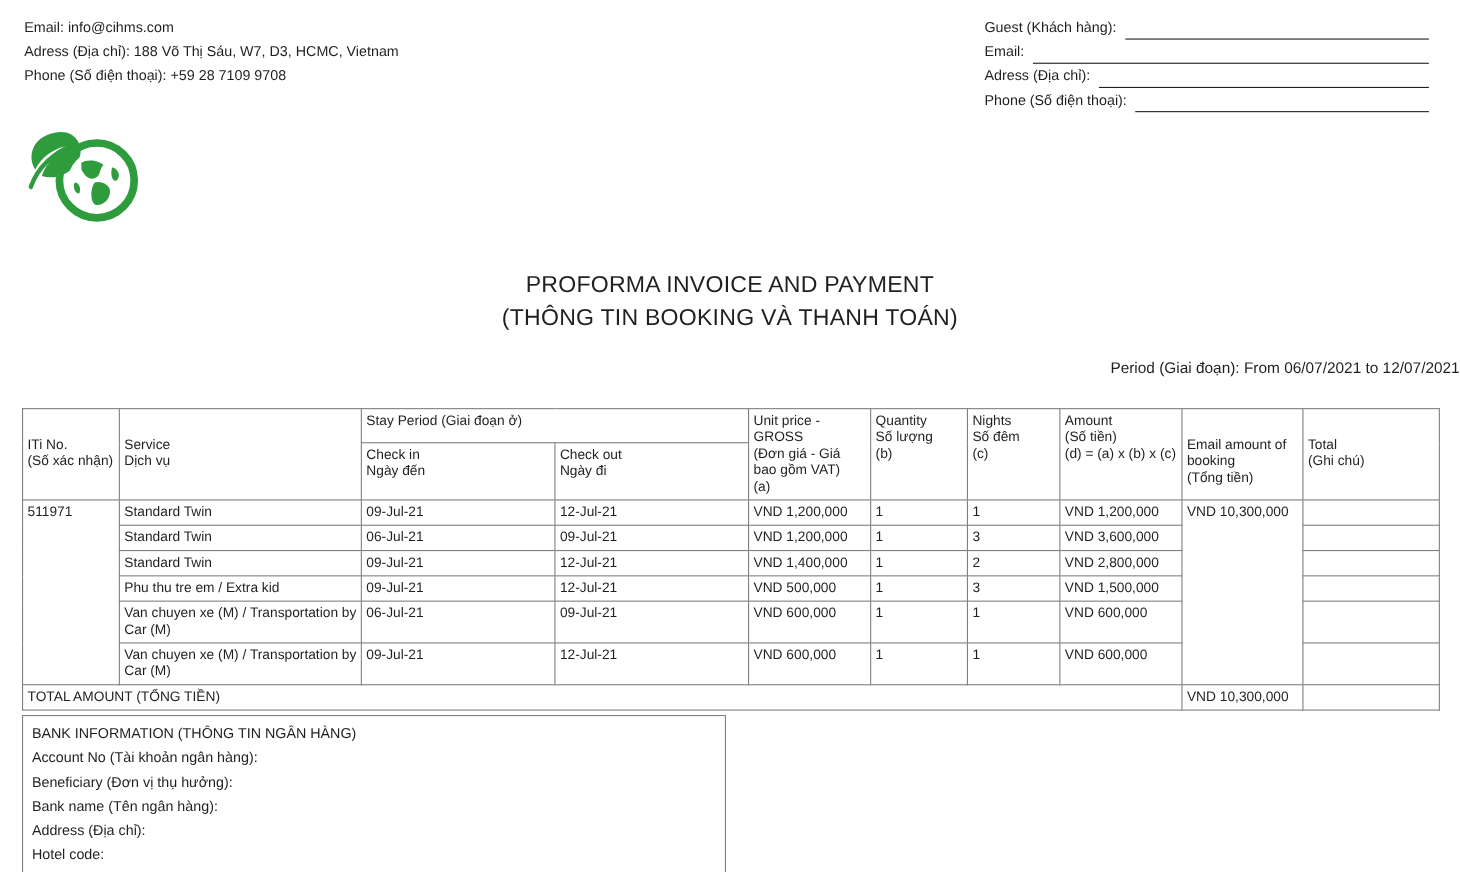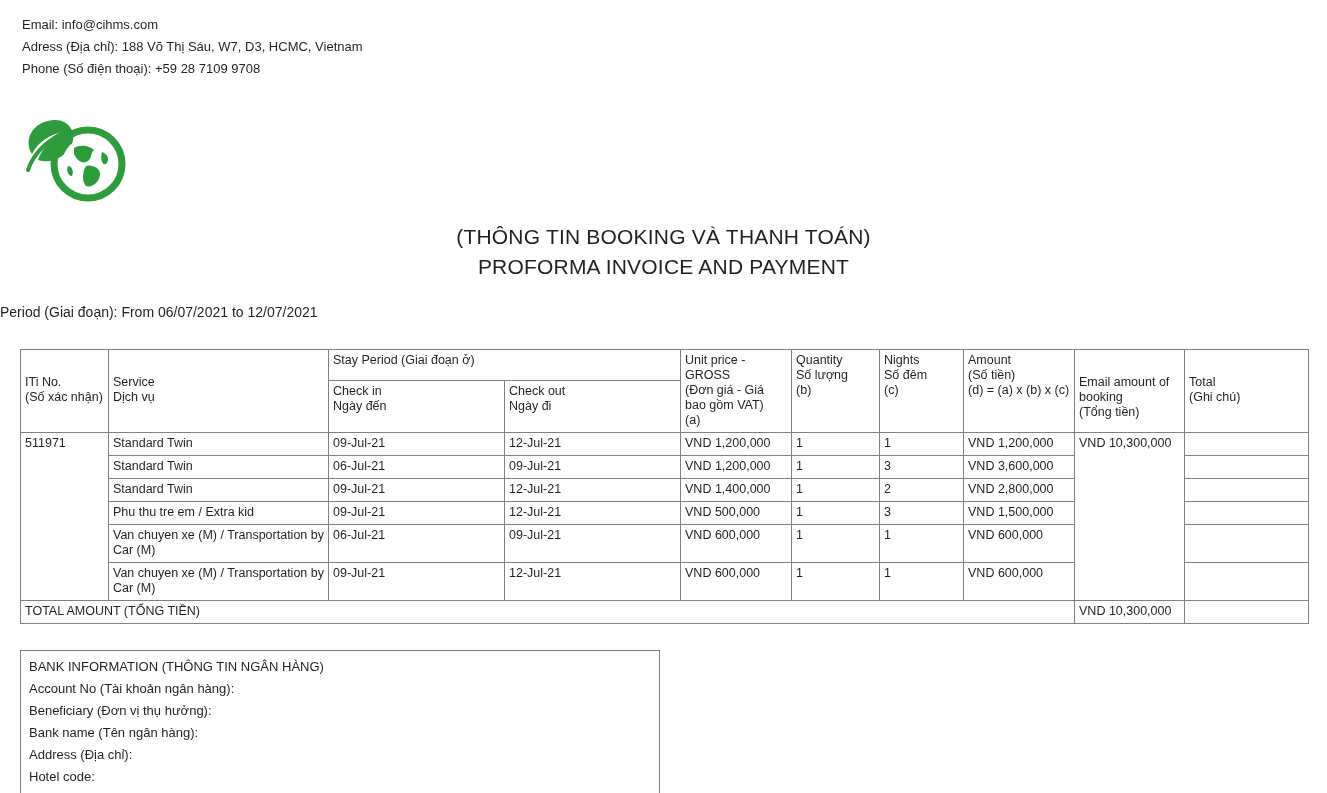--- a/index.html
+++ b/index.html
@@ -64,21 +64,21 @@
   .titles {
     text-align: center;
     margin-top: 142px;
   }
   .title-line {
     font-size: 21px;
     line-height: 30px;
     letter-spacing: .2px;
   }
   .period {
-    text-align: left;
+    text-align: right;
     margin-top: 22px;
     font-size: 14px;
   }
 
   
   table.inv {
     border-collapse: collapse;
     margin: 29px 0 0 20px;
     width: 1288px;
     table-layout: fixed;
@@ -126,41 +126,59 @@
 </head>
 <body>
 
 <div class="header">
   <div class="prop-block">
     <div>Email: info@cihms.com</div>
     <div>Adress (Địa chỉ): 188 Võ Thị Sáu, W7, D3, HCMC, Vietnam</div>
     <div>Phone (Số điện thoại): +59 28 7109 9708</div>
   </div>
 
+  <div class="guest-block">
+    <div class="guest-row">
+      <span class="guest-label">Guest (Khách hàng):</span>
+      <span class="guest-line"></span>
+    </div>
+    <div class="guest-row">
+      <span class="guest-label">Email:</span>
+      <span class="guest-line"></span>
+    </div>
+    <div class="guest-row">
+      <span class="guest-label">Adress (Địa chỉ):</span>
+      <span class="guest-line"></span>
+    </div>
+    <div class="guest-row">
+      <span class="guest-label">Phone (Số điện thoại):</span>
+      <span class="guest-line"></span>
+    </div>
+  </div>
 </div>
 
 <div class="logo">
   <svg viewBox="0 0 112 100" width="112" height="100" aria-hidden="true">
 
     <path d="M34 12 C10 14 4 34 12 46 C18 34 30 26 44 24 C32 30 22 40 18 52 C30 56 46 50 52 36 C57 24 48 11 34 12 Z" fill="#2e9b3c"></path>
     <path d="M8 62 C14 44 30 30 46 24" stroke="#2e9b3c" stroke-width="4" fill="none" stroke-linecap="round"></path>
 
     <circle cx="68" cy="56" r="34" fill="none" stroke="#2e9b3c" stroke-width="7"></circle>
     <circle cx="68" cy="56" r="26" fill="#ffffff"></circle>
 
     <path d="M54 40 C60 36 70 38 74 42 C70 46 72 52 66 54 C60 56 56 50 54 46 Z" fill="#2e9b3c"></path>
     <path d="M66 58 C72 56 80 60 80 66 C80 74 72 80 66 78 C62 74 62 64 66 58 Z" fill="#2e9b3c"></path>
     <path d="M82 44 C88 46 90 52 86 56 C82 58 80 50 82 44 Z" fill="#2e9b3c"></path>
     <path d="M48 58 C52 58 54 64 52 68 C48 68 46 62 48 58 Z" fill="#2e9b3c"></path>
   </svg>
 </div>
 
 <div class="titles">
+  <div class="title-line">PROFORMA INVOICE AND PAYMENT</div>
   <div class="title-line">(THÔNG TIN BOOKING VÀ THANH TOÁN)</div>
-  <div class="title-line">PROFORMA INVOICE AND PAYMENT</div>
 </div>
 <div class="period">Period (Giai đoạn): From 06/07/2021 to 12/07/2021</div>
 
 <table class="inv">
   <colgroup>
     <col class="c-iti">
       <col class="c-serv">
       <col class="c-in">
       <col class="c-out">
     <col class="c-price">

